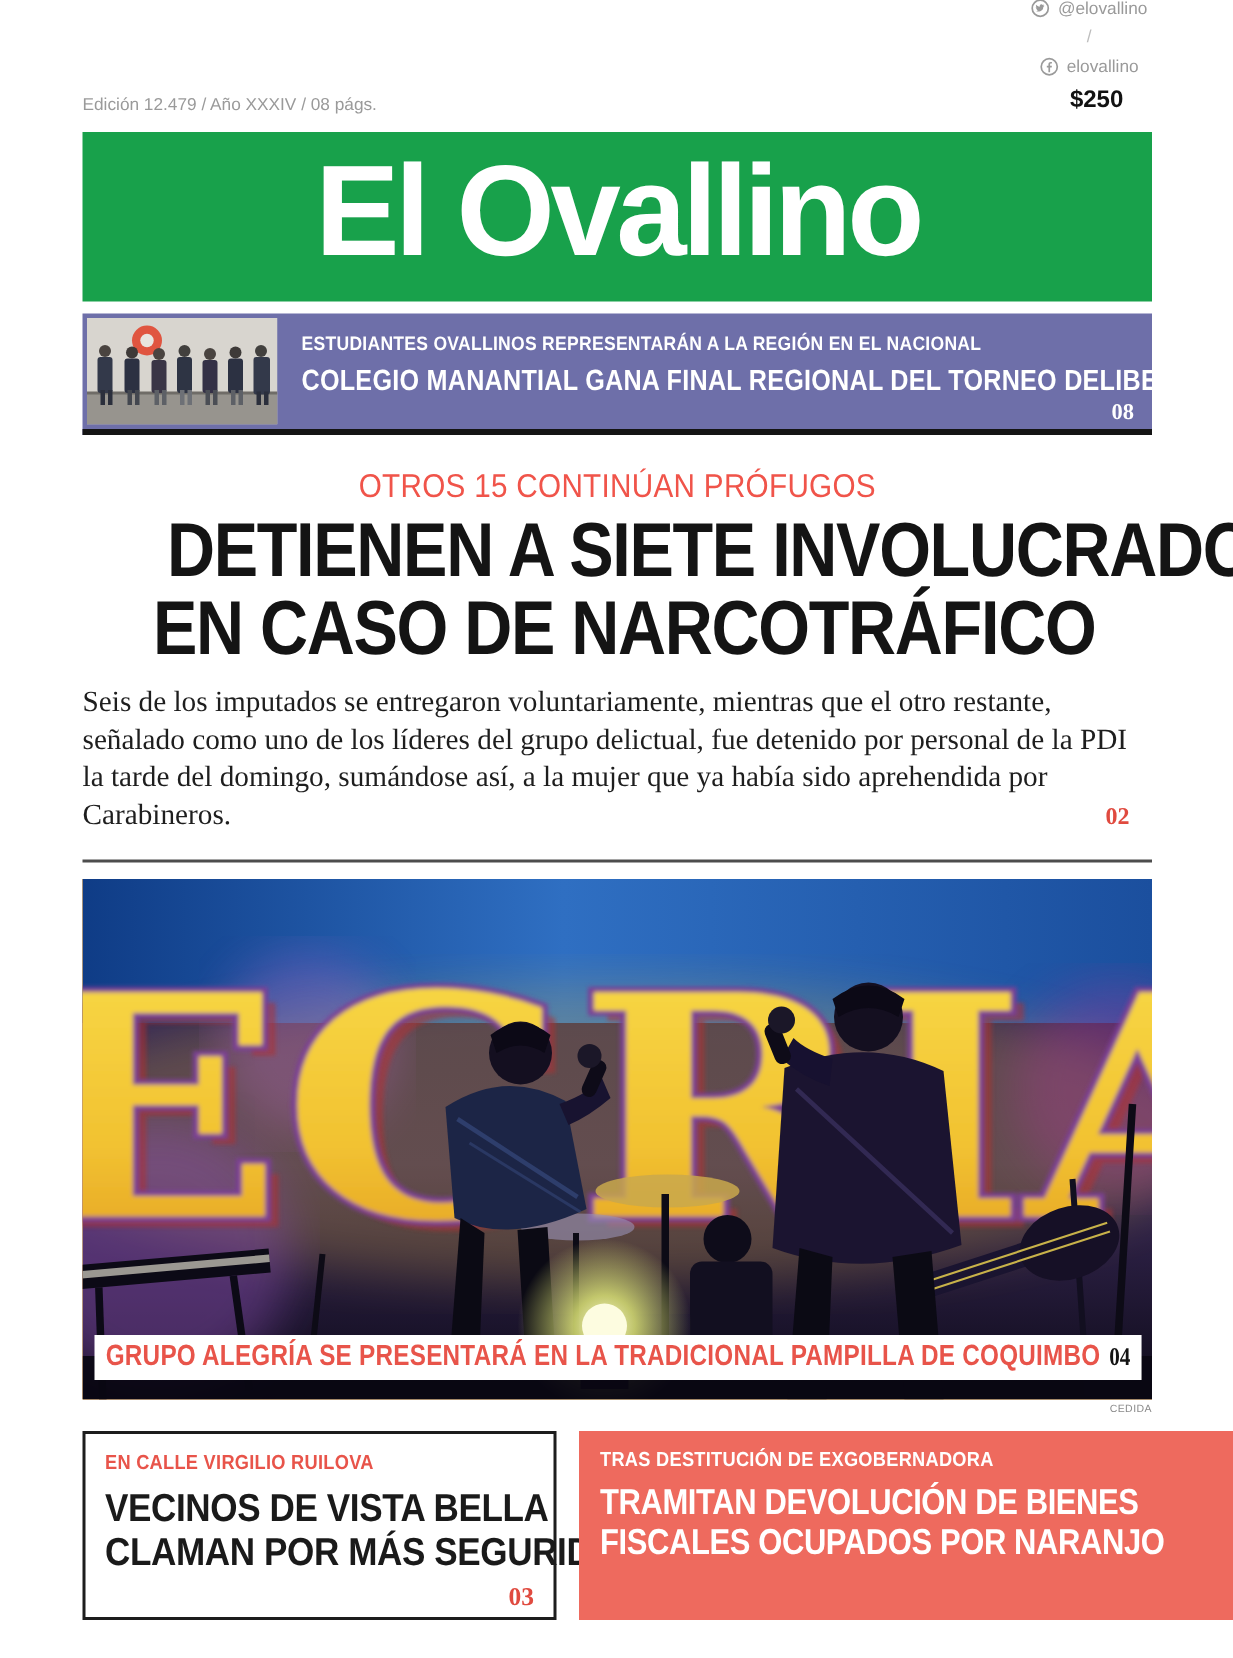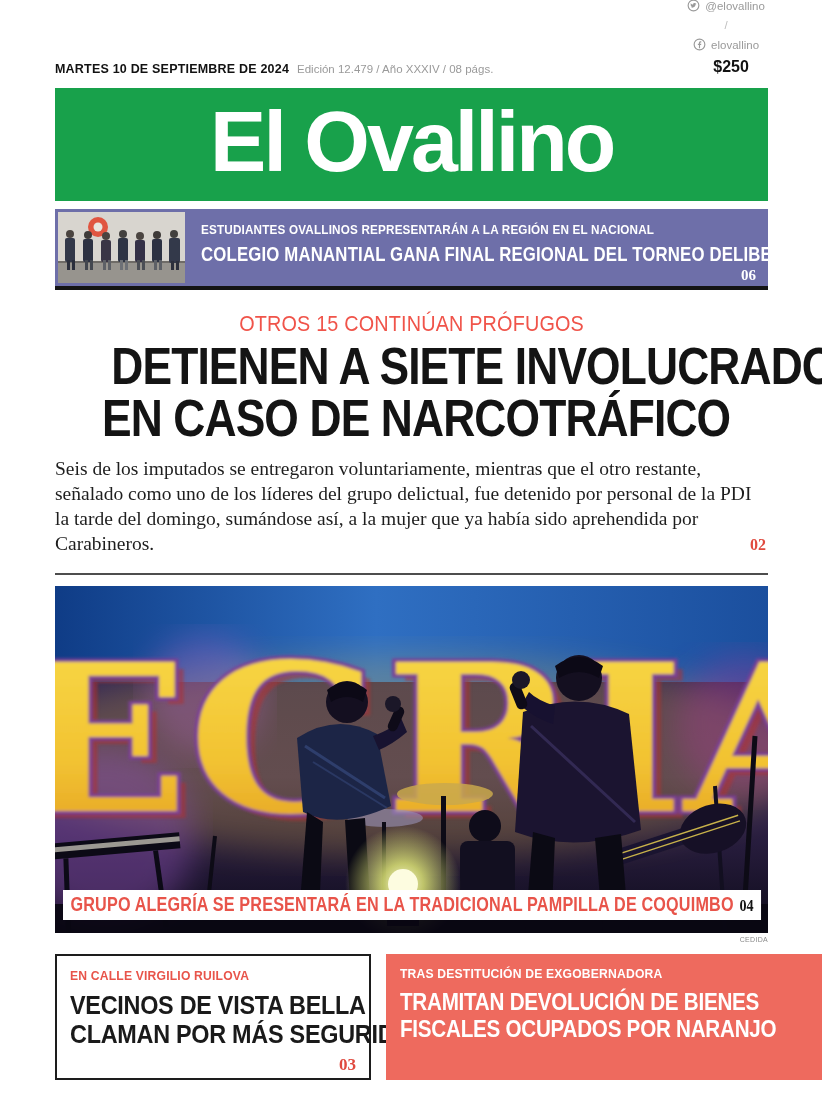--- a/index.html
+++ b/index.html
@@ -46,21 +46,21 @@
   .strip-page{position:absolute;right:12px;bottom:2px;color:#ffffff;font-family:"Liberation Serif",serif;font-weight:bold;font-size:15px;}
   
   .lead-kicker{margin-top:21px;text-align:center;color:#f0544a;font-weight:normal;font-size:22px;}
   .lead-kicker span{display:inline-block;transform:scaleX(.9);transform-origin:center;white-space:nowrap;letter-spacing:.2px;}
   .lead-headline{margin-top:4px;text-align:center;color:#141414;font-weight:bold;font-size:51px;line-height:1.02;letter-spacing:-1px;}
   .lead-headline .hl{display:inline-block;transform:scaleX(.87);transform-origin:center;white-space:nowrap;}
   .lead-deck{
     position:relative;margin-top:12px;
     font-family:"Liberation Serif",serif;font-size:19.5px;line-height:1.28;color:#1e1e1e;
   }
-  .lead-page{position:absolute;right:2px;bottom:1px;color:#e04a3f;font-family:"Liberation Serif",serif;font-weight:bold;font-size:16px;}
+  .lead-page{position:absolute;right:15px;bottom:1px;color:#e04a3f;font-family:"Liberation Serif",serif;font-weight:bold;font-size:16px;}
   .rule{margin-top:16px;border-top:2px solid #4d4d4d;height:0;}
   
   .photo{margin-top:11px;height:347px;position:relative;overflow:hidden;background:#a16207;}
   .photo svg{display:block;}
   .caption{
     position:absolute;left:8px;bottom:13px;background:#ffffff;
     padding:3px 9px 4px;display:flex;align-items:baseline;gap:7px;
     transform:scaleX(.83);transform-origin:left bottom;white-space:nowrap;
   }
   .caption-text{color:#e8544a;font-weight:bold;font-size:19.5px;letter-spacing:.2px;}
@@ -85,21 +85,20 @@
   .box-page{position:absolute;right:13px;bottom:3px;font-family:"Liberation Serif",serif;font-weight:bold;font-size:17px;}
   .boxL .box-page{color:#e04a3f;}
 </style>
 </head>
 <body>
 
 <div class="page">
 
   <div class="hdr">
     <div class="hdr-left">
-      <span class="hdr-date">MARTES 10 DE SEPTIEMBRE DE 2024</span>
       <span class="hdr-edition">Edición 12.479 / Año XXXIV / 08 págs.</span>
     </div>
     <div class="hdr-right">
       <span class="soc">
         <svg class="ic" viewBox="0 0 16 16">
           <circle cx="8" cy="8" r="6.6" fill="#222"></circle>
           <rect x="2" y="5" width="12" height="1.4" fill="#fff"></rect>
           <rect x="2" y="8.2" width="12" height="1.4" fill="#fff"></rect>
           <rect x="2.6" y="11.2" width="10.8" height="1.2" fill="#fff"></rect>
         </svg>
@@ -166,21 +165,21 @@
             <rect x="111" y="26" width="11" height="25" rx="2" fill="#33394a"></rect>
             <rect x="113" y="49" width="3" height="9" fill="#2b2f3c"></rect>
             <rect x="118" y="49" width="3" height="9" fill="#2b2f3c"></rect>
         </g>
       </svg>
     </div>
     <div class="strip-text">
       <div><span class="cond strip-kicker">ESTUDIANTES OVALLINOS REPRESENTARÁN A LA REGIÓN EN EL NACIONAL</span></div>
       <div><span class="cond strip-headline">COLEGIO MANANTIAL GANA FINAL REGIONAL DEL TORNEO DELIBERA</span></div>
     </div>
-    <div class="strip-page">06</div>
+    <div class="strip-page">08</div>
   </div>
 
   <div class="lead-kicker">
     <span>OTROS 15 CONTINÚAN PRÓFUGOS</span>
   </div>
   <div class="lead-headline">
     <span class="hl">DETIENEN A SIETE INVOLUCRADOS</span><br>
     <span class="hl">EN CASO DE NARCOTRÁFICO</span>
   </div>
   <div class="lead-deck">

